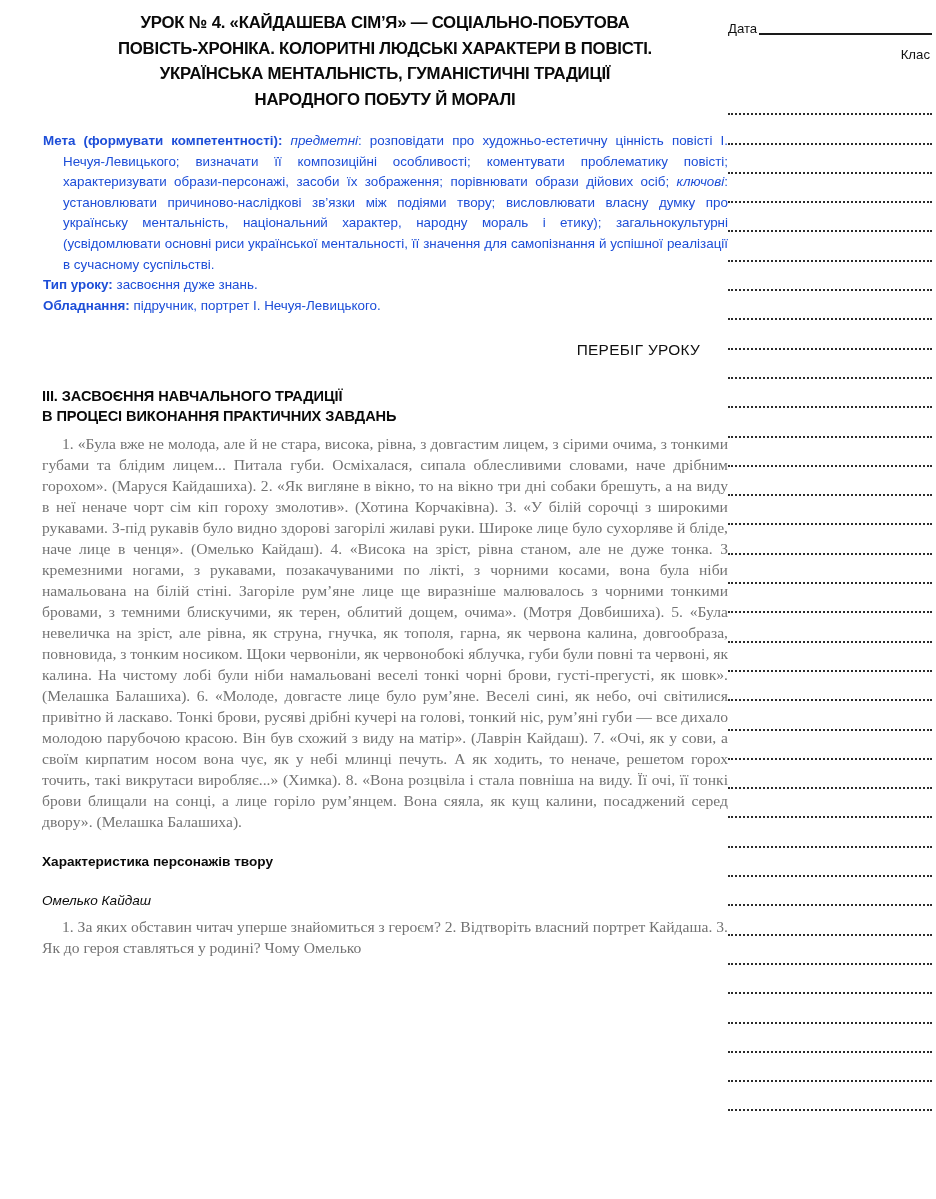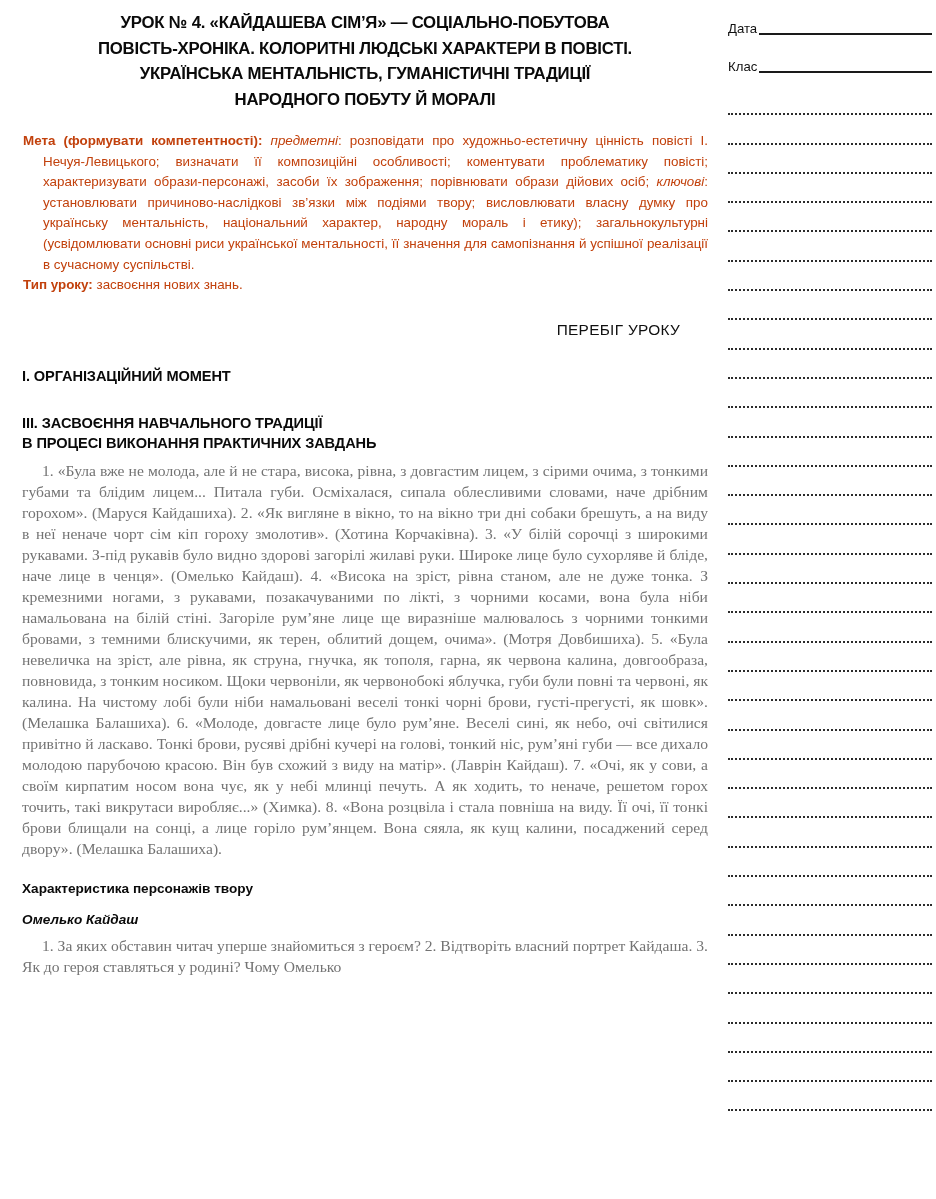--- a/index.html
+++ b/index.html
@@ -19,21 +19,21 @@
 
   
   #page {
     position: absolute;
     inset: 0;
     display: block;
   }
 
   #main-col {
     position: absolute;
-    left: 22px;
+    left: 42px;
     top: 0px;
     width: 686px;
     height: 1199px;
   }
 
   #side-col {
     position: absolute;
     left: 728px;
     top: 0px;
     width: 204px;
@@ -58,21 +58,21 @@
 
   
   .meta-block {
     font-family: "Liberation Sans", "DejaVu Sans", sans-serif;
     font-size: 13.4px;
     line-height: 20.6px;
     text-align: justify;
     text-justify: inter-word;
     margin-top: 19px;
     padding-left: 1px;
-    color: #c2410c;
+    color: #1d4ed8;
   }
   .meta-block p { margin: 0; }
   .meta-para {
     text-indent: 0;
     padding-left: 20px;
   }
   .meta-para > .hang {
     margin-left: -20px;
   }
   .meta-simple { padding-left: 0; }
@@ -111,24 +111,24 @@
     font-weight: bold;
     font-size: 13.6px;
     margin: 0;
     color: #0a0a0a;
   }
   .sub-head.first { margin-top: 24px; }
   .sub-head.char { margin-top: 22px; }
 
   .sub-head-italic {
     font-family: "Liberation Sans", "DejaVu Sans", sans-serif;
-    font-weight: bold;
+    font-weight: normal;
     font-style: italic;
     font-size: 13.6px;
-    margin: 16px 0 0 0;
+    margin: 24px 0 0 0;
     color: #0a0a0a;
   }
 
   
   .body-serif {
     font-family: "Liberation Serif", "DejaVu Serif", serif;
     font-size: 15.6px;
     line-height: 21.0px;
     text-align: justify;
     text-justify: inter-word;
@@ -155,21 +155,21 @@
     padding-right: 2px;
     line-height: 14px;
   }
   .field-row .frule {
     flex: 1 1 auto;
     border-bottom: 2.1px solid #1a1a1a;
     height: 11px;
     margin-bottom: 1px;
   }
   #field-date { margin-top: 10px; }
-  #field-class { margin-top: 12px; }
+  #field-class { margin-top: 12px; flex-direction: column; }
 
   .dot-lines {
     margin-top: 22px;
   }
   .dot-line {
     height: 29.3px;
     position: relative;
   }
   .dot-line::after {
     content: "";
@@ -193,27 +193,27 @@
     <h1 class="lesson-title">
       <span class="tline">УРОК № 4. «КАЙДАШЕВА СІМ’Я» — СОЦІАЛЬНО-ПОБУТОВА</span>
       <span class="tline">ПОВІСТЬ-ХРОНІКА. КОЛОРИТНІ ЛЮДСЬКІ ХАРАКТЕРИ В ПОВІСТІ.</span>
       <span class="tline">УКРАЇНСЬКА МЕНТАЛЬНІСТЬ, ГУМАНІСТИЧНІ ТРАДИЦІЇ</span>
       <span class="tline">НАРОДНОГО ПОБУТУ Й МОРАЛІ</span>
     </h1>
 
     <div class="meta-block">
       <p class="meta-para"><span class="hang b">Мета (формувати компетентності):</span><span>&nbsp;</span><span class="i">предметні</span><span>: розповідати про художньо-естетичну цінність повісті І. Нечуя-Левицького; визначати її композиційні особливості; коментувати проблематику повісті; характеризувати образи-персонажі, засоби їх зображення; порівнювати образи дійових осіб; </span><span class="i">ключові</span><span>: установлювати причиново-наслідкові зв’язки між подіями твору; висловлювати власну думку про українську ментальність, національний характер, народну мораль і етику); загальнокультурні (усвідомлювати основні риси української ментальності, її значення для самопізнання й успішної реалізації в сучасному суспільстві.</span></p>
 
-      <p class="meta-simple"><span class="b">Тип уроку:</span><span> засвоєння нових знань.</span></p>
-
+      <p class="meta-simple"><span class="b">Тип уроку:</span><span> засвоєння дуже знань.</span></p>
+
+      <p class="meta-simple"><span class="b">Обладнання:</span><span> підручник, портрет І. Нечуя-Левицького.</span></p>
     </div>
 
     <div class="course-head">ПЕРЕБІГ УРОКУ</div>
 
-    <h2 class="sec-head s1">I. ОРГАНІЗАЦІЙНИЙ МОМЕНТ</h2>
     <h2 class="sec-head s3">
       <span class="l2">III. ЗАСВОЄННЯ НАВЧАЛЬНОГО ТРАДИЦІЇ</span>
       <span class="l2">В ПРОЦЕСІ ВИКОНАННЯ ПРАКТИЧНИХ ЗАВДАНЬ</span>
     </h2>
 
 
     <p class="body-serif">1. «Була вже не молода, але й не стара, висока, рівна, з довгастим лицем, з сірими очима, з тонкими губами та блідим лицем... Питала губи. Осміхалася, сипала облесливими словами, наче дрібним горохом». (Маруся Кайдашиха). 2. «Як вигляне в вікно, то на вікно три дні собаки брешуть, а на виду в неї неначе чорт сім кіп гороху змолотив». (Хотина Корчаківна). 3. «У білій сорочці з широкими рукавами. З-під рукавів було видно здорові загорілі жилаві руки. Широке лице було сухорляве й бліде, наче лице в ченця». (Омелько Кайдаш). 4. «Висока на зріст, рівна станом, але не дуже тонка. З кремезними ногами, з рукавами, позакачуваними по лікті, з чорними косами, вона була ніби намальована на білій стіні. Загоріле рум’яне лице ще виразніше малювалось з чорними тонкими бровами, з темними блискучими, як терен, облитий дощем, очима». (Мотря Довбишиха). 5. «Була невеличка на зріст, але рівна, як струна, гнучка, як тополя, гарна, як червона калина, довгообраза, повновида, з тонким носиком. Щоки червоніли, як червонобокі яблучка, губи були повні та червоні, як калина. На чистому лобі були ніби намальовані веселі тонкі чорні брови, густі-прегусті, як шовк». (Мелашка Балашиха). 6. «Молоде, довгасте лице було рум’яне. Веселі сині, як небо, очі світилися привітно й ласкаво. Тонкі брови, русяві дрібні кучері на голові, тонкий ніс, рум’яні губи — все дихало молодою парубочою красою. Він був схожий з виду на матір». (Лаврін Кайдаш). 7. «Очі, як у сови, а своїм кирпатим носом вона чує, як у небі млинці печуть. А як ходить, то неначе, решетом горох точить, такі викрутаси виробляє...» (Химка). 8. «Вона розцвіла і стала повніша на виду. Її очі, її тонкі брови блищали на сонці, а лице горіло рум’янцем. Вона сяяла, як кущ калини, посаджений серед двору». (Мелашка Балашиха).</p>
 
     <h3 class="sub-head char">Характеристика персонажів твору</h3>
 

